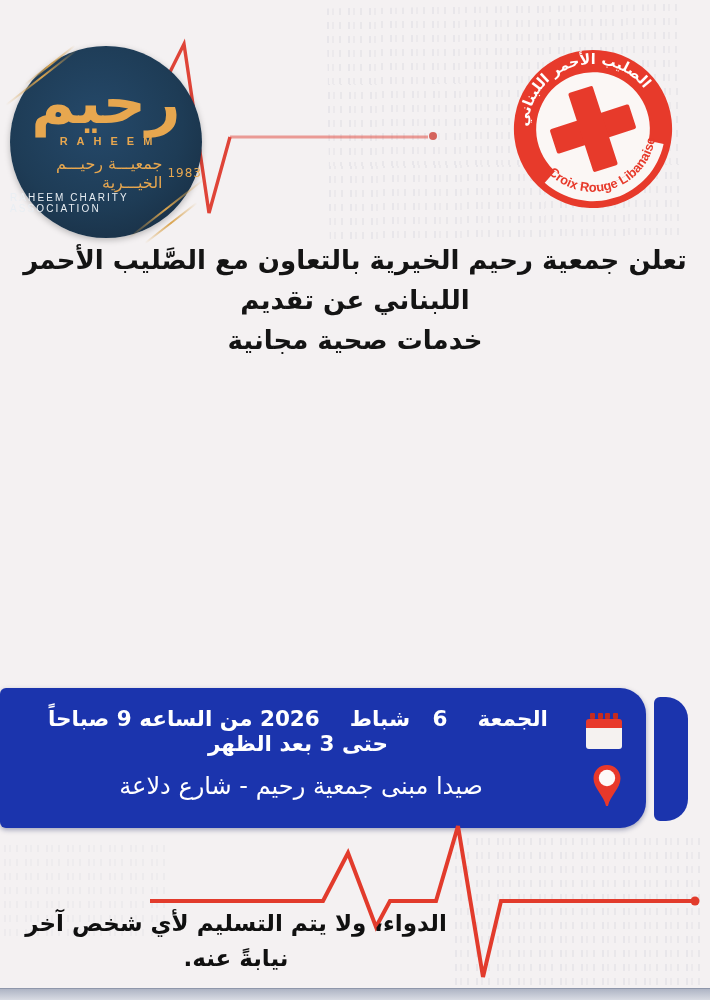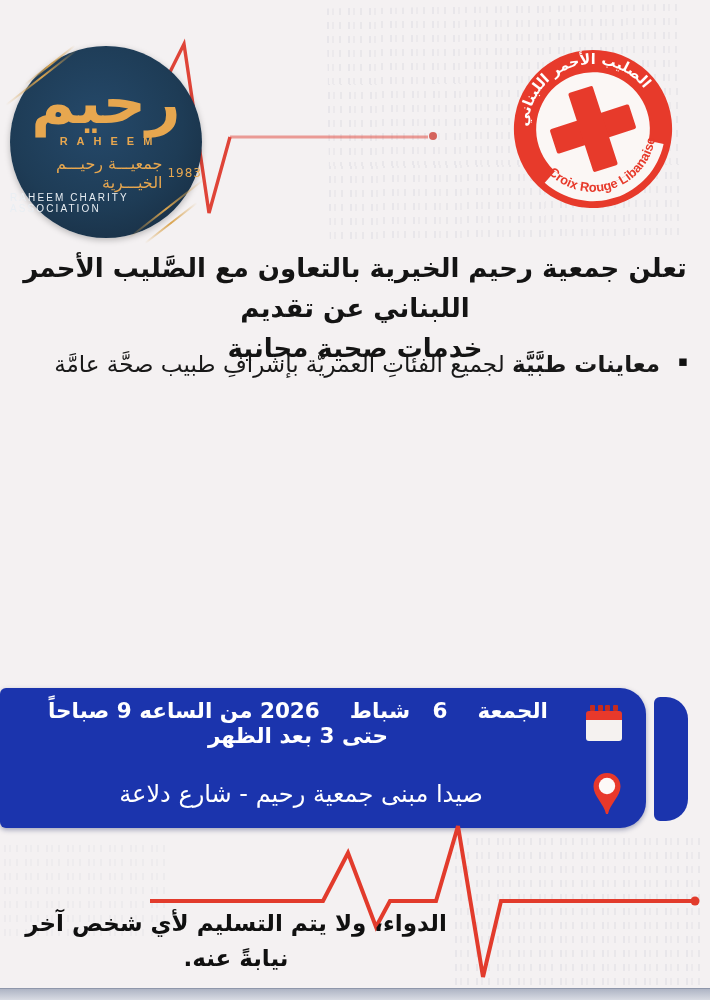--- a/index.html
+++ b/index.html
@@ -54,40 +54,40 @@
   .raheem-tagline-row{display:flex;direction:rtl;gap:5px;align-items:center;color:var(--raheem-gold);margin-top:7px;}
   .raheem-tagline-ar{font-size:16px;direction:rtl;}
   .raheem-year{font-size:12px;letter-spacing:1px;}
   .raheem-tagline-en{font-family:"Liberation Sans",sans-serif;color:#e9eef3;font-size:10px;letter-spacing:2.1px;}
 
   
   .redcross-logo{position:absolute;left:504px;top:40px;width:178px;height:178px;z-index:3;}
 
   
   .announcement{
-    position:absolute;left:8px;right:8px;top:248px;z-index:2;
+    position:absolute;left:8px;right:8px;top:240px;z-index:2;
     direction:rtl;text-align:center;font-weight:bold;font-size:26px;line-height:40px;color:#141414;
   }
   
   .services{
     position:absolute;top:346px;right:20px;width:660px;z-index:2;
     direction:rtl;text-align:right;list-style:none;
     font-size:23px;line-height:1.64;color:#181818;
   }
   .services li{position:relative;padding-right:30px;margin-bottom:9px;}
   .services li::before{content:"▪";position:absolute;right:2px;top:3px;font-size:15px;color:#111;}
   .svc-lead{font-weight:bold;}
   .svc-note{font-weight:bold;font-style:italic;text-decoration:underline;}
   .svc-close{font-weight:bold;}
 
   
   .event-box{
     position:absolute;left:0;top:688px;width:646px;height:140px;z-index:4;
     background:var(--event-box);border-radius:6px 26px 26px 6px;
-    direction:rtl;color:#fff;display:flex;flex-direction:column;justify-content:space-between;
+    direction:rtl;color:#fff;display:flex;flex-direction:column;justify-content:center;
     gap:8px;padding:10px 24px 12px 22px;
     box-shadow:0 2px 5px rgba(10,20,80,.35);
   }
   .event-box-shadow{
     position:absolute;left:654px;top:697px;width:34px;height:124px;z-index:4;
     background:var(--event-box);border-radius:6px 22px 22px 6px;
   }
   .event-row{display:flex;align-items:center;gap:12px;}
   .event-datetime{flex:1;text-align:center;font-weight:bold;font-size:21.5px;white-space:pre-wrap;}
   .event-location{flex:1;text-align:center;font-size:24px;}
@@ -159,21 +159,20 @@
       </text>
     </g>
   </svg>
 
   <div class="announcement">
     <div>تعلن جمعية رحيم الخيرية بالتعاون مع الصَّليب الأحمر اللبناني عن تقديم</div>
     <div>خدمات صحية مجانية</div>
   </div>
 
   <ul class="services" id="services-list">
-      <li><span class="svc-lead">معاينات طبَّيَّة</span><span> لجميع الفئاتِ العمريَّة بإشرافِ طبيب صحَّة عامَّة</span></li>
     </ul>
 
   <div class="event-box-shadow"></div>
   <div class="event-box">
     <div class="event-row">
       <div class="cal">
         <div class="cal-tabs">
             <span></span>
             <span></span>
             <span></span>

